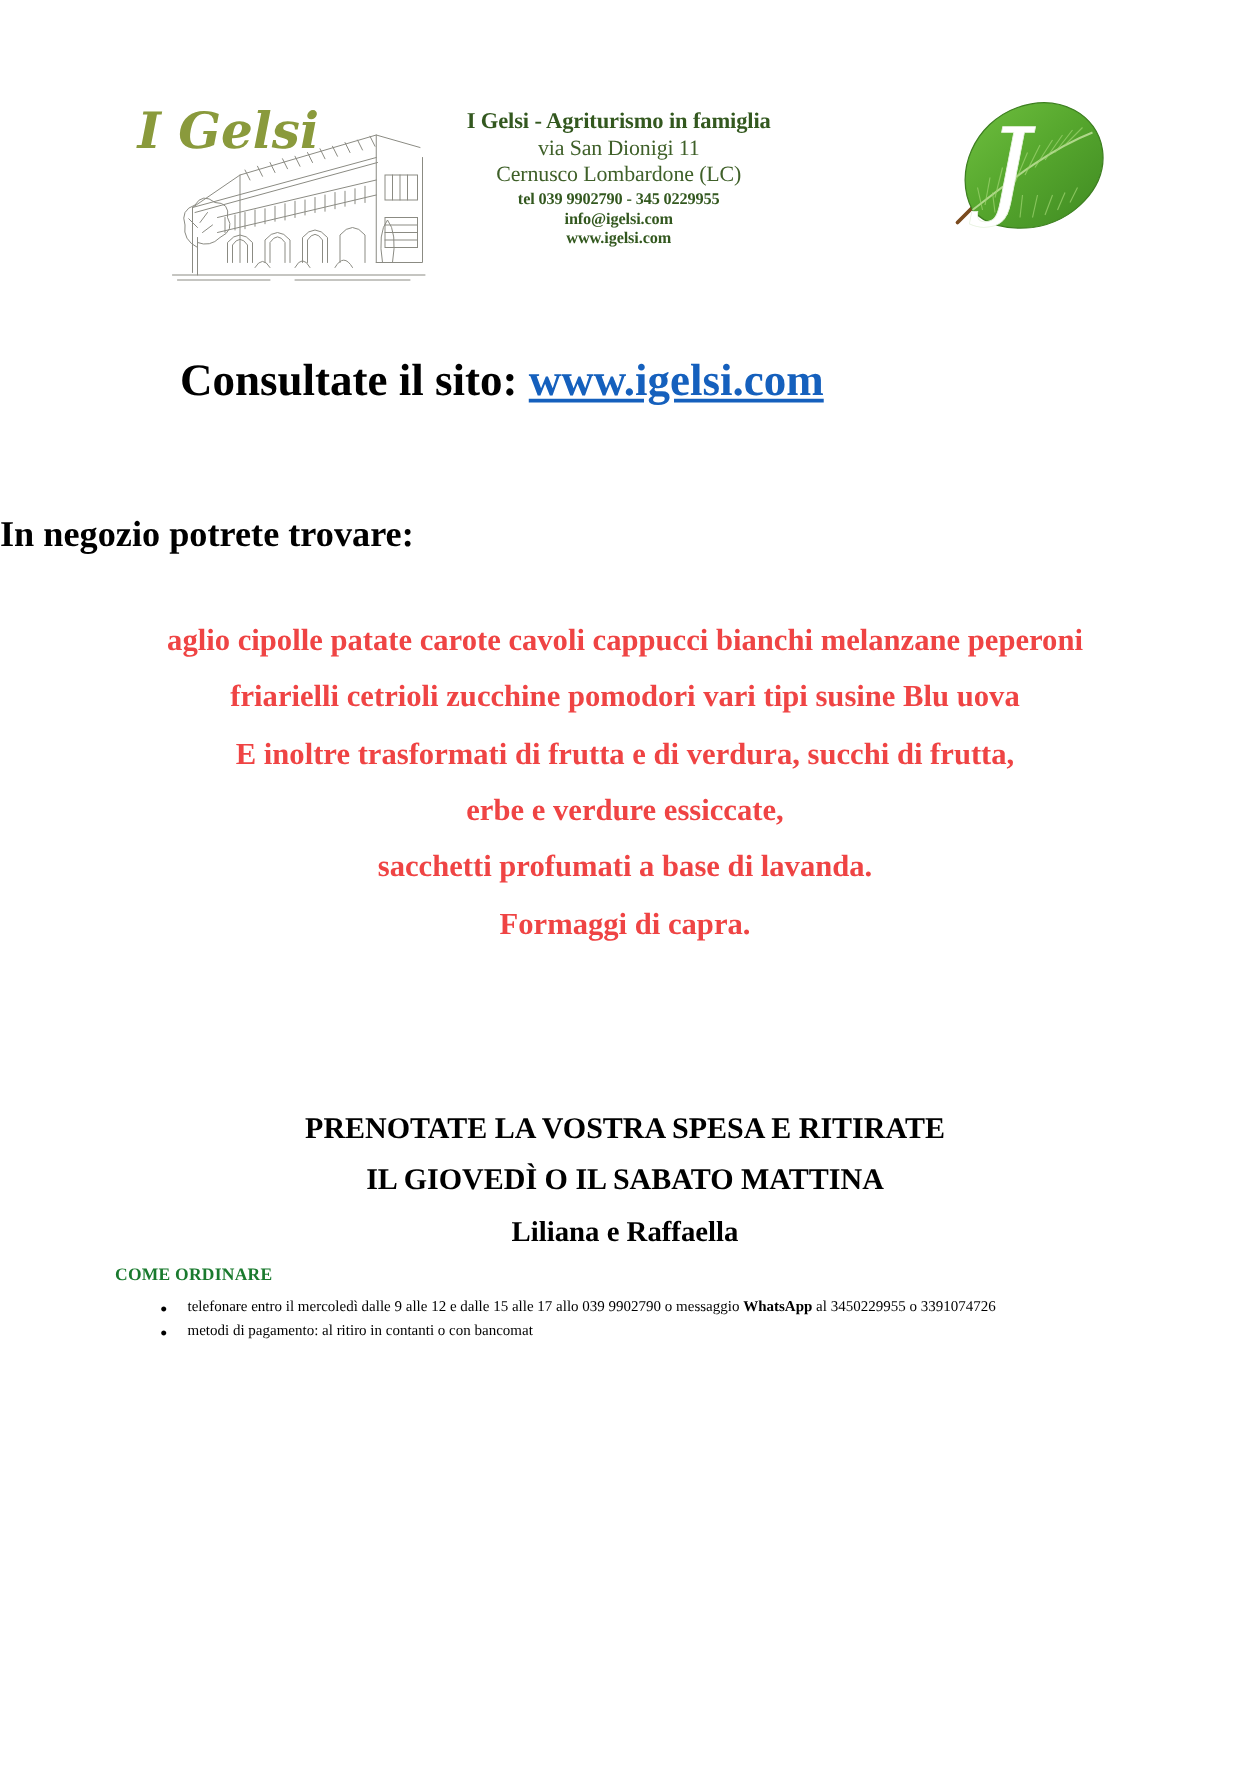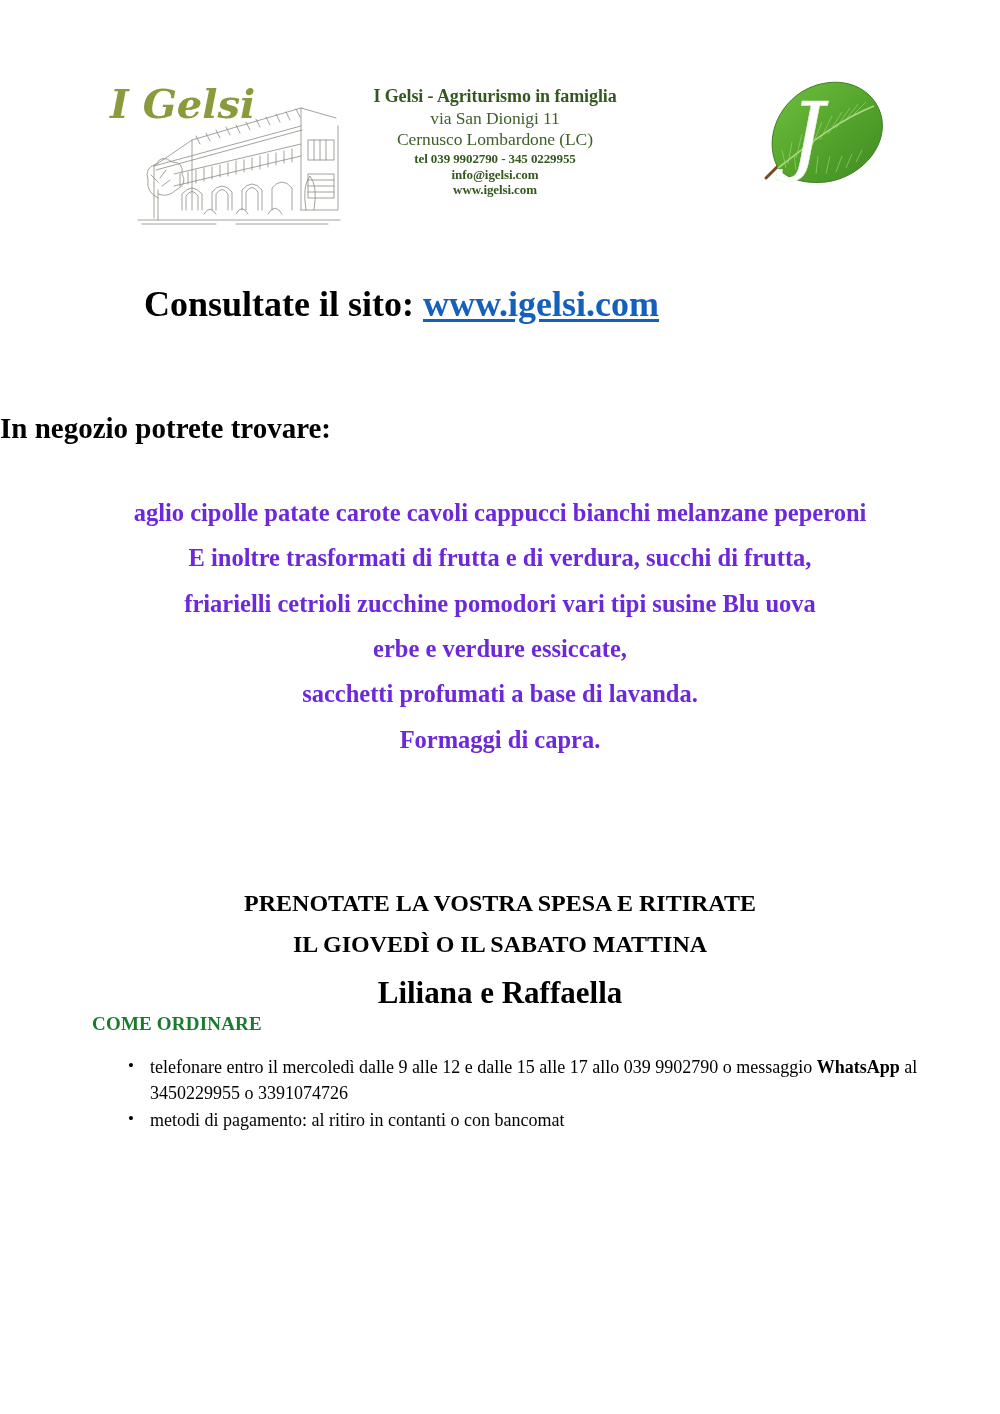--- a/index.html
+++ b/index.html
@@ -95,63 +95,63 @@
   .product-lines {
     position: absolute;
     top: 490px;
     left: 0;
     width: 1000px;
     text-align: center;
   }
   .product-lines .pline {
     font-size: 24.5px;
     font-weight: bold;
-    color: #6d28d9;
+    color: #ef4444;
     line-height: 1.85;
     white-space: nowrap;
   }
 
   .prenotate {
     position: absolute;
     top: 883px;
     left: 0;
     width: 1000px;
     text-align: center;
   }
   .prenotate .pr-line {
     font-size: 24px;
     font-weight: bold;
     color: #000000;
     line-height: 1.72;
     white-space: nowrap;
   }
-  .prenotate .pr-line.names { font-size: 31px; }
+  .prenotate .pr-line.names { font-size: 23px; }
 
   .order-section {
     position: absolute;
     top: 1013px;
     left: 92px;
     width: 860px;
   }
   .order-heading {
-    font-size: 19px;
+    font-size: 14px;
     font-weight: bold;
     color: #1a7a2e;
     letter-spacing: 0.2px;
-    margin-bottom: 20px;
+    margin-bottom: 8px;
   }
   .order-list {
     margin: 0;
     padding: 0;
     list-style: none;
   }
   .order-list li {
     position: relative;
     padding-left: 58px;
-    font-size: 18px;
+    font-size: 12px;
     line-height: 1.42;
     color: #000000;
     margin-bottom: 2px;
   }
   .order-list li::before {
     content: "\2022";
     position: absolute;
     left: 36px;
     top: -1px;
     font-size: 17px;
@@ -273,22 +273,22 @@
 
 <div class="site-line">
   <span class="lbl">Consultate il sito:</span>
   <span class="url">www.igelsi.com</span>
 </div>
 
 <div class="section-heading">In negozio potrete trovare:</div>
 
 <div class="product-lines">
   <div class="pline">aglio cipolle patate carote cavoli cappucci bianchi melanzane peperoni</div>
+  <div class="pline">friarielli cetrioli zucchine pomodori vari tipi susine Blu uova</div>
   <div class="pline">E inoltre trasformati di frutta e di verdura, succhi di frutta,</div>
-  <div class="pline">friarielli cetrioli zucchine pomodori vari tipi susine Blu uova</div>
   <div class="pline">erbe e verdure essiccate,</div>
   <div class="pline">sacchetti profumati a base di lavanda.</div>
   <div class="pline">Formaggi di capra.</div>
 </div>
 
 <div class="prenotate">
   <div class="pr-line">PRENOTATE LA VOSTRA SPESA E RITIRATE</div>
   <div class="pr-line">IL GIOVEDÌ O IL SABATO MATTINA</div>
   <div class="pr-line names">Liliana e Raffaella</div>
 </div>

